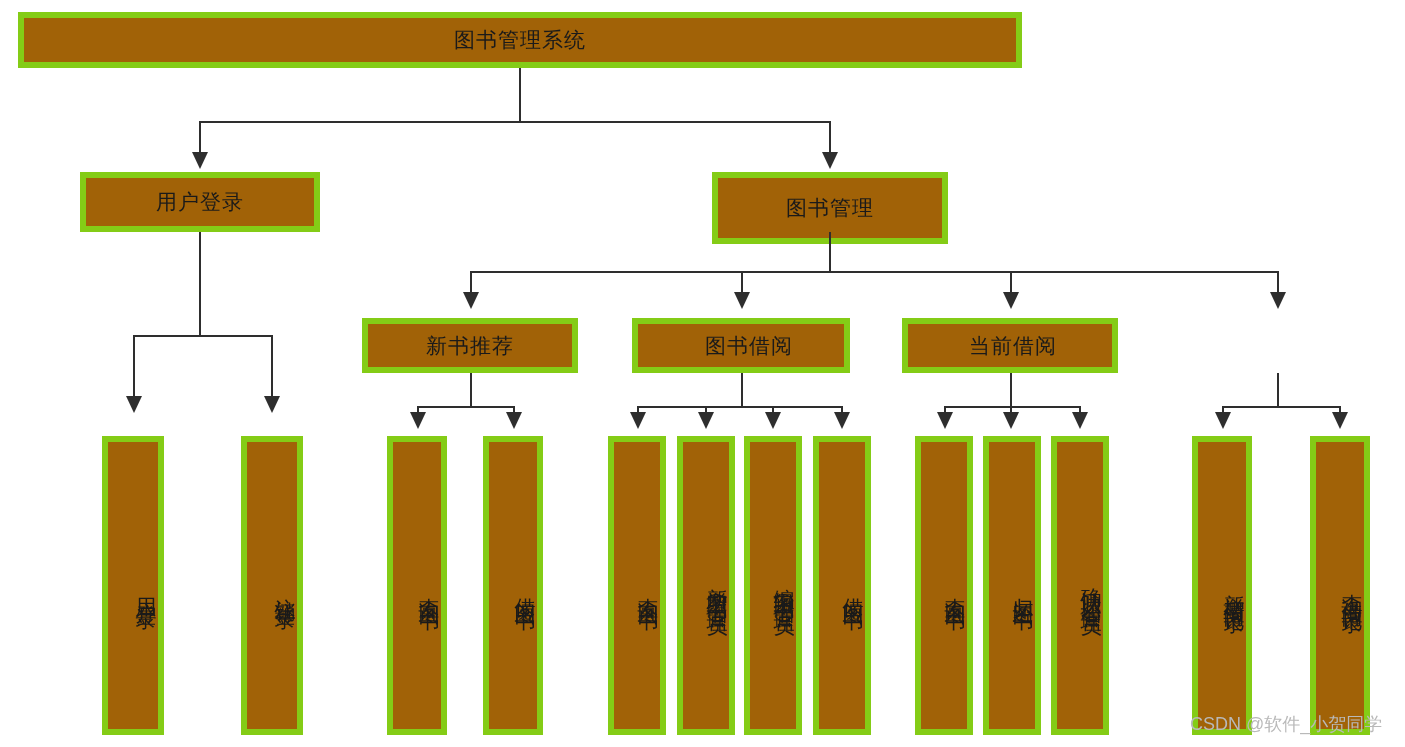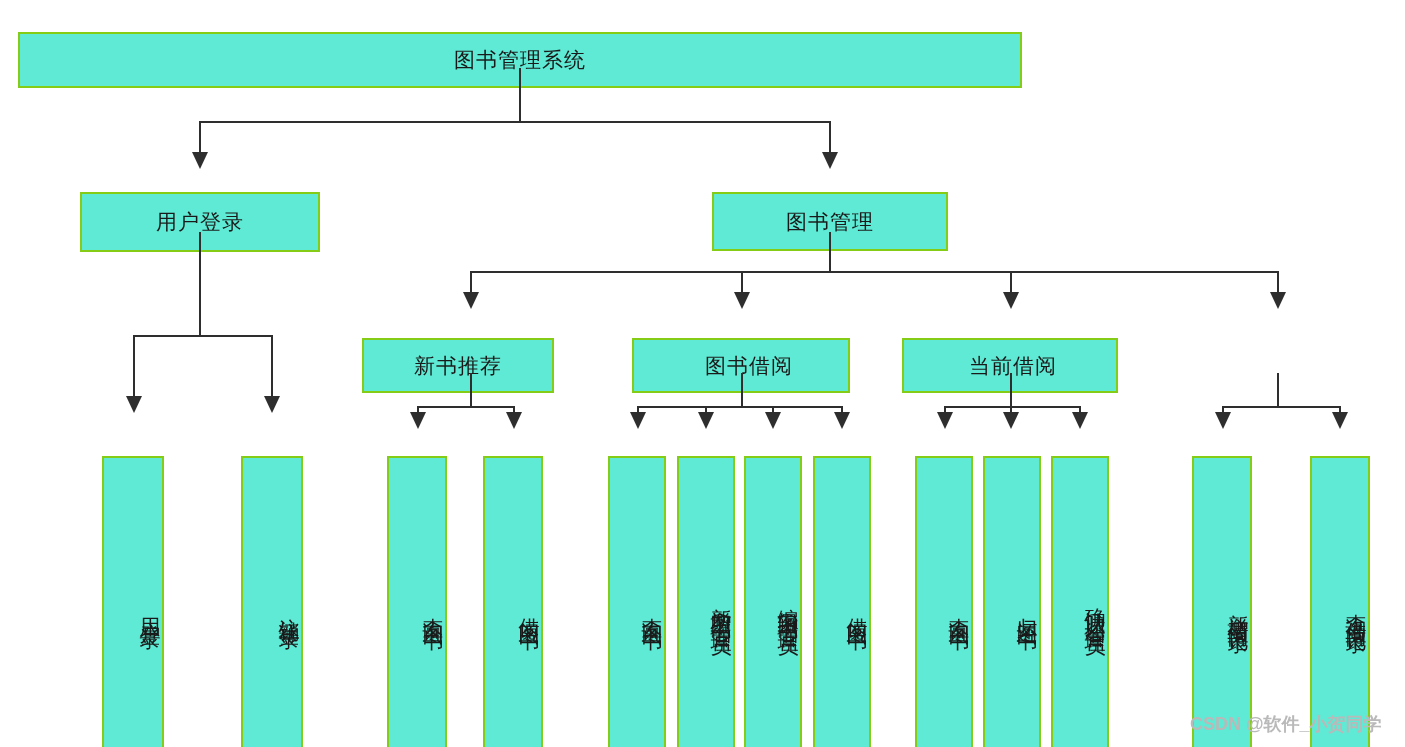--- a/index.html
+++ b/index.html
@@ -1,19 +1,19 @@
 <!DOCTYPE html>
 <html><head>
 <meta charset="utf-8">
 <style>
   html,body{margin:0;padding:0;background:#ffffff;}
   body{font-family:"Liberation Sans","DejaVu Sans",sans-serif;}
   #canvas{position:relative;width:1405px;height:747px;background:#ffffff;overflow:hidden;}
-  .node{position:absolute;box-sizing:border-box;border:2px solid #84cc16;background:#5eead4;
-        display:flex;align-items:center;justify-content:center;color:#1a1a1a;margin-top:20px;}
+  .node{position:absolute;box-sizing:border-box;border:6px solid #84cc16;background:#a16207;
+        display:flex;align-items:center;justify-content:center;color:#1a1a1a;}
   .node.h{font-size:21px;letter-spacing:1px;}
   .node.v{writing-mode:vertical-rl;text-orientation:upright;font-size:21px;
           letter-spacing:4px;padding-top:6px;align-items:flex-start;justify-content:center;}
   .node.v span{writing-mode:vertical-rl;text-orientation:upright;white-space:nowrap;line-height:1.18;}
   .vline{position:absolute;width:2px;background:#2e2e2e;}
   .hline{position:absolute;height:2px;background:#2e2e2e;}
   .arrow{position:absolute;width:0;height:0;border-left:8px solid transparent;
          border-right:8px solid transparent;border-top:17px solid #2e2e2e;}
   .watermark{position:absolute;font-size:18px;color:#b9b9b9;white-space:nowrap;}
 </style>
@@ -30,21 +30,21 @@
 
   <div class="hline" style="left:199px;top:121px;width:632px;"></div>
   <div class="vline" style="left:199px;top:121px;height:34px;"></div>
   <div class="arrow" style="left:192px;top:152px;"></div>
   <div class="vline" style="left:829px;top:121px;height:34px;"></div>
   <div class="arrow" style="left:822px;top:152px;"></div>
 
   <div class="node h" style="left:80px;top:172px;width:240px;height:60px;">
     <span>用户登录</span>
   </div>
-  <div class="node h" style="left:712px;top:172px;width:236px;height:59px;justify-content:center;">
+  <div class="node h" style="left:712px;top:172px;width:236px;height:72px;justify-content:center;">
     <span>图书管理</span>
   </div>
 
   <div class="vline" style="left:199px;top:232px;height:104px;"></div>
   <div class="hline" style="left:133px;top:335px;width:139px;"></div>
   <div class="vline" style="left:133px;top:335px;height:64px;"></div>
   <div class="arrow" style="left:126px;top:396px;"></div>
   <div class="vline" style="left:271px;top:335px;height:64px;"></div>
   <div class="arrow" style="left:264px;top:396px;"></div>
 
@@ -52,21 +52,21 @@
   <div class="hline" style="left:470px;top:271px;width:808px;"></div>
   <div class="vline" style="left:470px;top:271px;height:24px;"></div>
   <div class="arrow" style="left:463px;top:292px;"></div>
   <div class="vline" style="left:741px;top:271px;height:24px;"></div>
   <div class="arrow" style="left:734px;top:292px;"></div>
   <div class="vline" style="left:1010px;top:271px;height:24px;"></div>
   <div class="arrow" style="left:1003px;top:292px;"></div>
   <div class="vline" style="left:1277px;top:271px;height:24px;"></div>
   <div class="arrow" style="left:1270px;top:292px;"></div>
 
-  <div class="node h" style="left:362px;top:318px;width:192px;height:55px;">
+  <div class="node h" style="left:362px;top:318px;width:216px;height:55px;">
     <span>新书推荐</span>
   </div>
   <div class="node h" style="left:632px;top:318px;width:218px;height:55px;padding-left:16px;">
     <span>图书借阅</span>
   </div>
   <div class="node h" style="left:902px;top:318px;width:216px;height:55px;padding-left:6px;">
     <span>当前借阅</span>
   </div>
 
   <div class="vline" style="left:470px;top:373px;height:34px;"></div>
@@ -140,15 +140,15 @@
     <span>确认归还（管理员）</span>
   </div>
 
   <div class="node v" style="left:1192px;top:436px;width:60px;height:299px;">
     <span>新增借阅记录</span>
   </div>
   <div class="node v" style="left:1310px;top:436px;width:60px;height:299px;">
     <span>查询借阅记录</span>
   </div>
 
-  <div class="watermark" style="left:1190px;top:712px;font-weight:bold;">CSDN @软件_小贺同学</div>
+  <div class="watermark" style="left:1190px;top:712px;">CSDN @软件_小贺同学</div>
 
 </div>
 
 </body></html>

